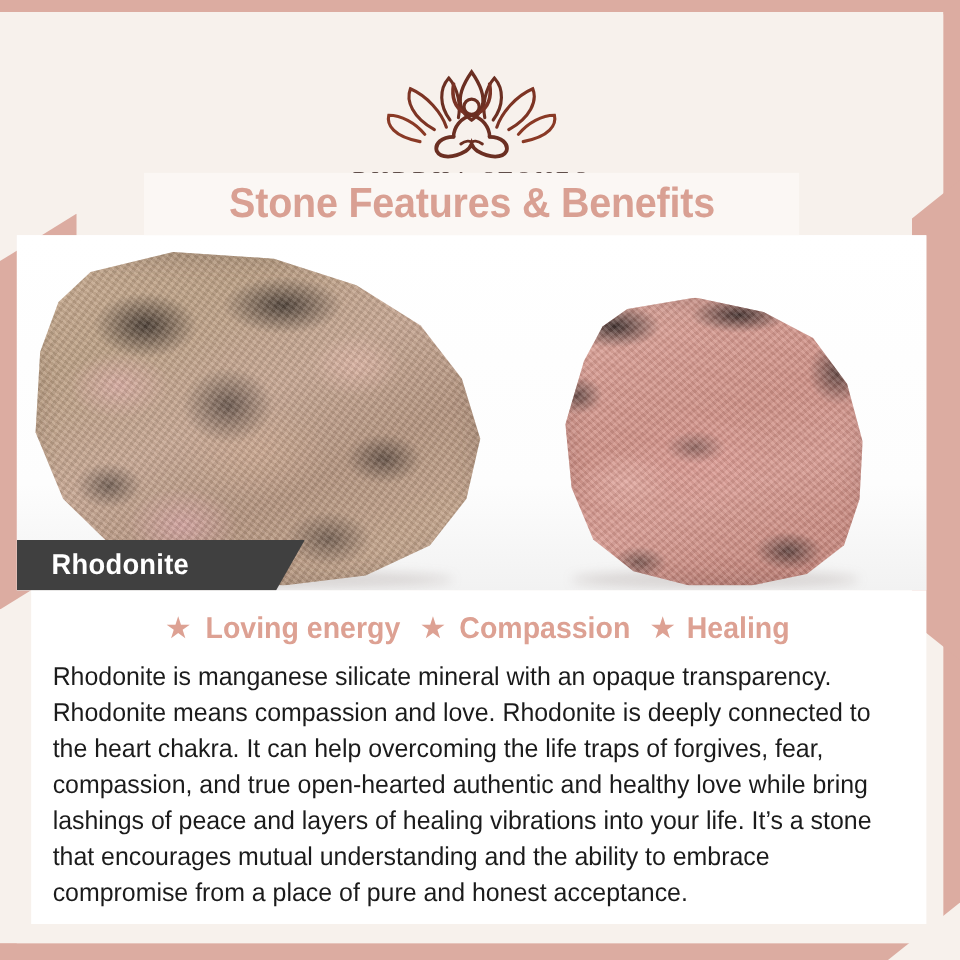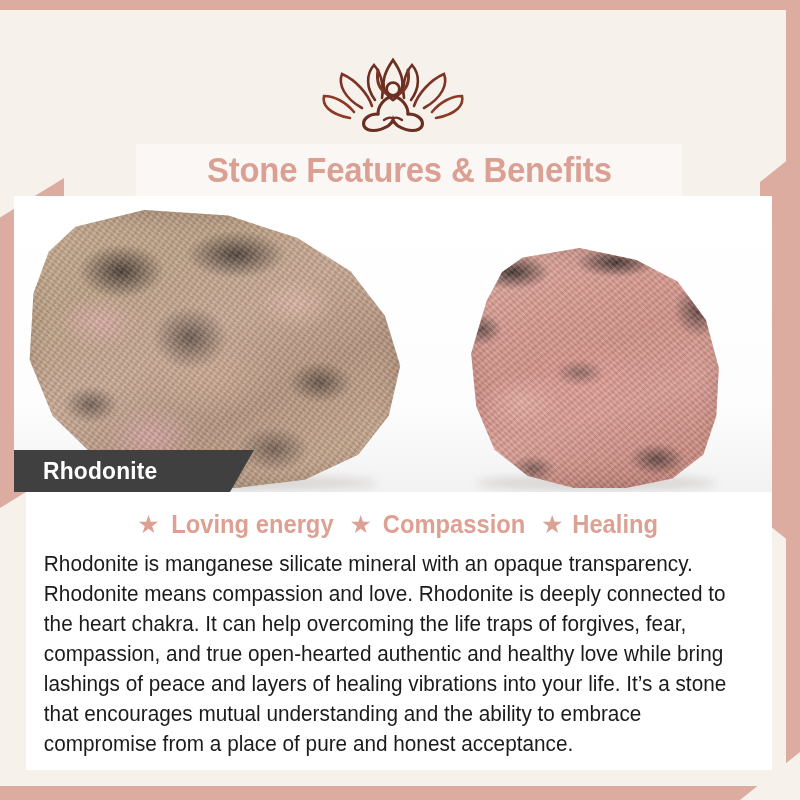--- a/index.html
+++ b/index.html
@@ -50,21 +50,21 @@
     font-family:"Liberation Serif", serif;
     font-size:19px;
     letter-spacing:3.2px;
     color:#3a2420;
     font-weight:400;
   }
 
   
   .title-banner {
     position:absolute;
-    top:144px; left:136px;
+    top:144px; left:120px;
     width:546px; height:52px;
     background:#fbf7f4;
     display:flex; align-items:center; justify-content:center;
     z-index:4;
   }
   .title-text {
     font-family:"Liberation Sans Narrow","Liberation Sans", sans-serif;
     font-weight:bold;
     font-size:35px;
     color:#d9a093;

